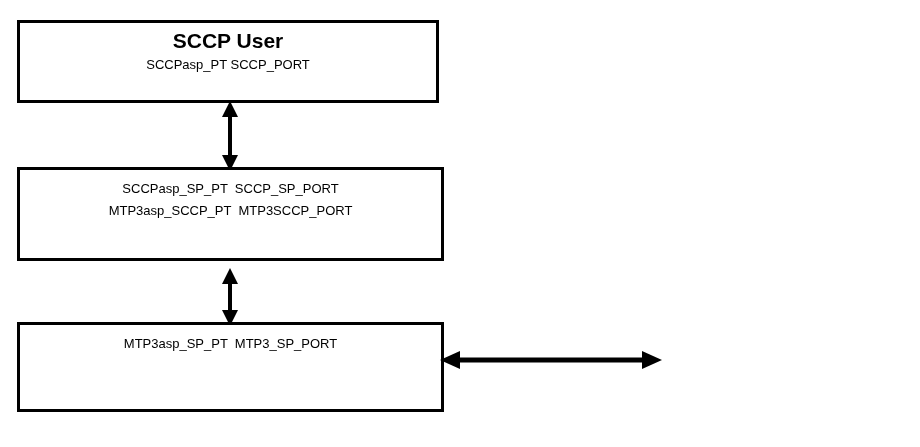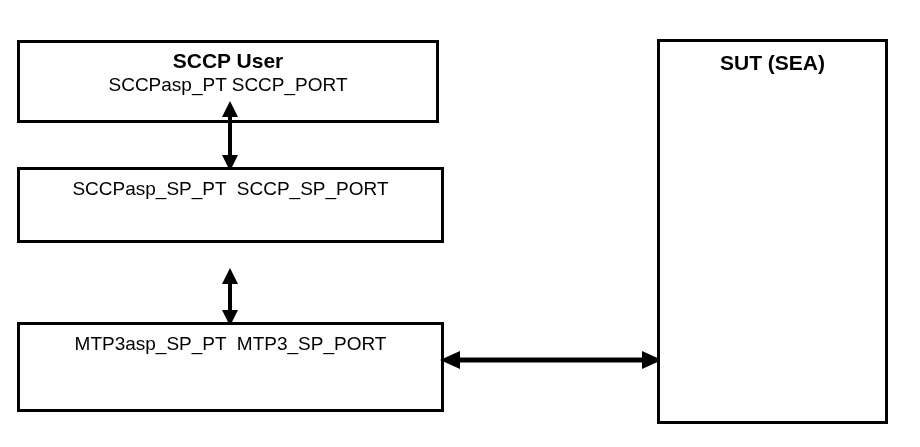--- a/index.html
+++ b/index.html
@@ -36,42 +36,41 @@
 
   .line-title {
     font-size: 21px;
     font-weight: bold;
     line-height: 26px;
     letter-spacing: 0px;
     white-space: nowrap;
   }
 
   .line-ports {
-    font-size: 19px;
+    font-size: 13px;
     font-weight: normal;
     line-height: 22px;
     letter-spacing: 0px;
     white-space: pre;
   }
 
   
   #box-sccp-user {
     left: 17px;
     top: 20px;
     width: 422px;
     height: 83px;
-    margin-top: 20px;
   }
   #box-sccp-user .box-text-stack { top: 5px; }
 
   #box-sccp {
     left: 17px;
     top: 167px;
     width: 427px;
-    height: 76px;
+    height: 94px;
     padding-left: 36px;
   }
   #box-sccp .box-text-stack { top: 8px; }
 
   #box-system-mtp3 {
     left: 17px;
     top: 322px;
     width: 427px;
     height: 90px;
   }
@@ -123,20 +122,21 @@
 
   <svg class="arrow-svg" id="arrow-user-sccp" viewBox="0 0 48 70">
     <line x1="24" y1="10" x2="24" y2="60" stroke="#000000" stroke-width="4"></line>
     <polygon points="24,0 16,16 32,16" fill="#000000"></polygon>
     <polygon points="24,70 16,54 32,54" fill="#000000"></polygon>
   </svg>
 
   <div class="node-box" id="box-sccp">
     <div class="box-text-stack">
       <div class="line-ports">SCCPasp_SP_PT  SCCP_SP_PORT</div>
+      <div class="line-ports">MTP3asp_SCCP_PT  MTP3SCCP_PORT</div>
     </div>
   </div>
 
   <svg class="arrow-svg" id="arrow-sccp-mtp3" viewBox="0 0 48 58">
     <line x1="24" y1="10" x2="24" y2="48" stroke="#000000" stroke-width="4"></line>
     <polygon points="24,0 16,16 32,16" fill="#000000"></polygon>
     <polygon points="24,58 16,42 32,42" fill="#000000"></polygon>
   </svg>
 
   <div class="node-box" id="box-system-mtp3">
@@ -144,19 +144,14 @@
       <div class="line-ports">MTP3asp_SP_PT  MTP3_SP_PORT</div>
     </div>
   </div>
 
   <svg class="arrow-svg" id="arrow-mtp3-sut" viewBox="0 0 222 40">
     <line x1="14" y1="20" x2="208" y2="20" stroke="#000000" stroke-width="5"></line>
     <polygon points="0,20 20,11 20,29" fill="#000000"></polygon>
     <polygon points="222,20 202,11 202,29" fill="#000000"></polygon>
   </svg>
 
-  <div class="node-box" id="box-sut">
-    <div class="box-text-stack">
-      <div class="line-title">SUT (SEA)</div>
-    </div>
-  </div>
 
 </div>
 
 </body></html>

